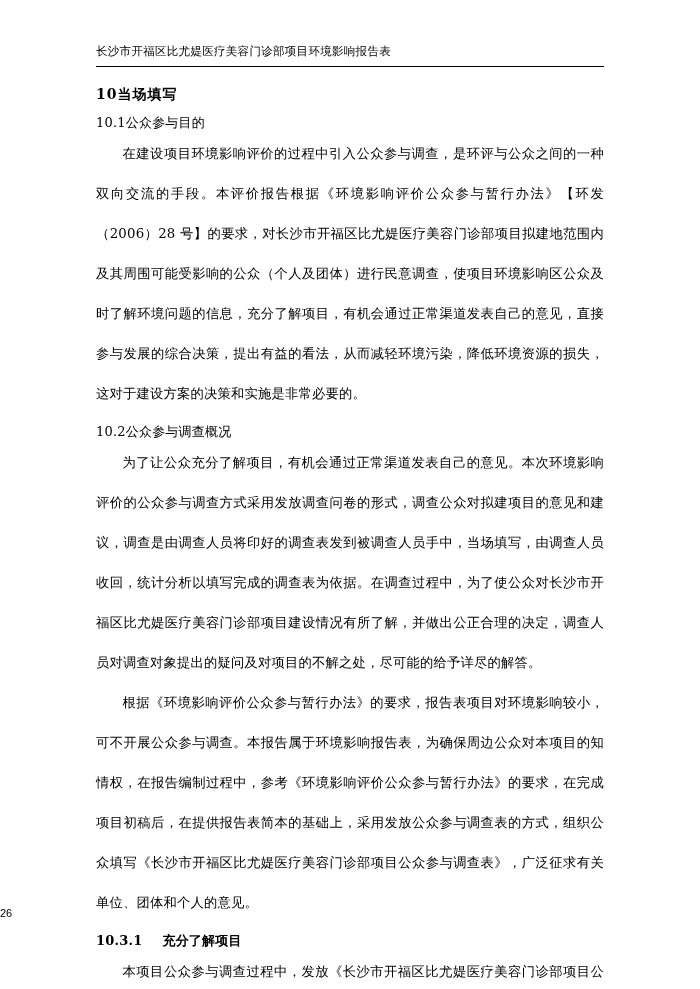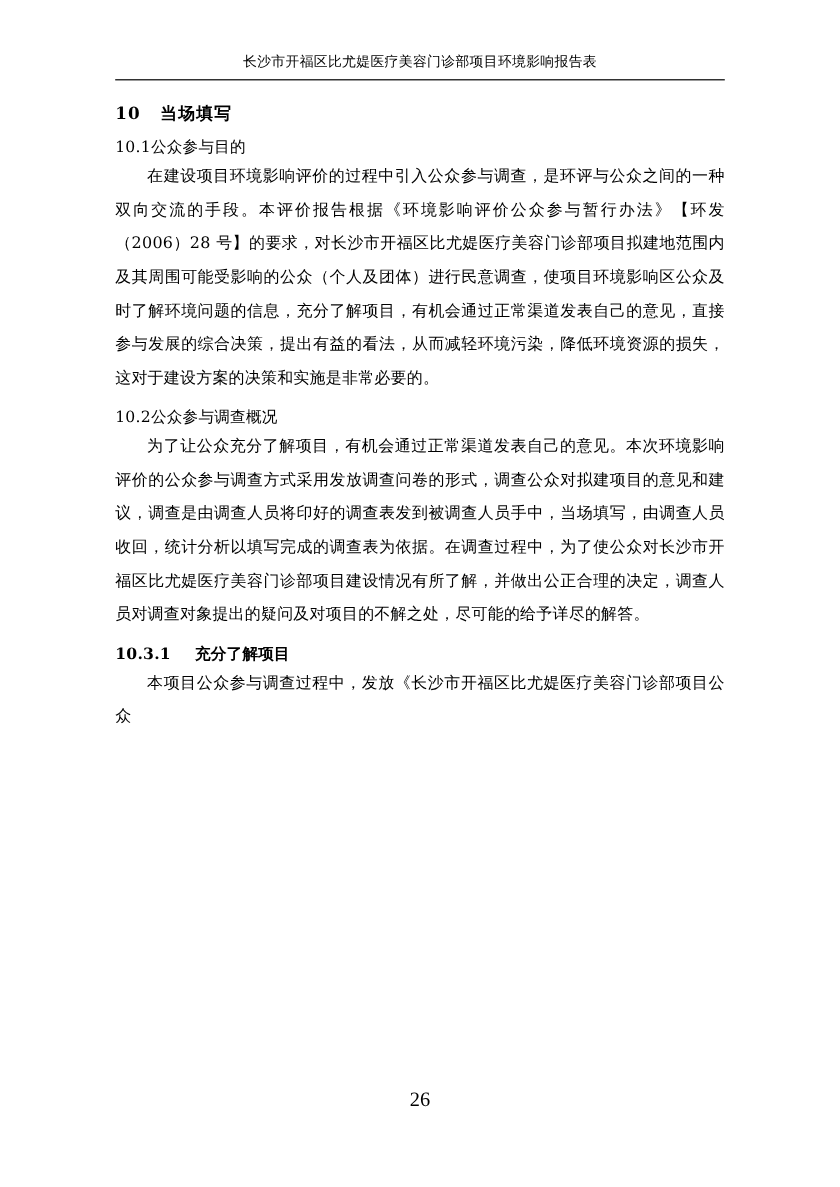--- a/index.html
+++ b/index.html
@@ -20,21 +20,20 @@
     width: 700px;
     height: 989px;
     box-sizing: border-box;
     padding: 0;
   }
   .header {
     position: absolute;
     top: 44px;
     left: 96px;
     width: 508px;
-    text-align: center;
     font-size: 11.5px;
     letter-spacing: 0.3px;
     font-family: "DejaVu Serif", "Liberation Serif", serif;
   }
   .header-rule {
     position: absolute;
     top: 66px;
     left: 96px;
     width: 508px;
     height: 0;
@@ -46,55 +45,53 @@
     left: 96px;
     width: 508px;
   }
   .sec-title {
     font-size: 14px;
     font-weight: bold;
     margin: 8px 0 10px 0;
     letter-spacing: 1px;
   }
   .sec-title .num {
-    margin-right: 16px;
   }
   .subsec {
     font-size: 13px;
     font-weight: normal;
     margin: 9px 0 2px 0;
     letter-spacing: 0.2px;
   }
   .subsec-indent {
     font-size: 13px;
     font-weight: bold;
     margin: 9px 0 2px 0;
     letter-spacing: 0.2px;
   }
   .subsec-indent .sp {
     display: inline-block;
     width: 20px;
   }
   p.para {
     font-size: 13.3px;
-    line-height: 28px;
+    line-height: 40px;
     margin: 0 0 0 0;
     text-align: justify;
     text-justify: inter-ideograph;
     text-indent: 2em;
     letter-spacing: 0.2px;
   }
   .footer-page {
     position: absolute;
     top: 907px;
     left: 0;
     width: 700px;
-    text-align: center;
-    font-size: 17px;
-    font-family: Liberation Serif, serif;
+    font-size: 11px;
+    font-family: Liberation Sans, sans-serif;
   }
 </style>
 </head>
 <body>
 
 <div class="page">
 
   <div class="header">长沙市开福区比尤媞医疗美容门诊部项目环境影响报告表</div>
   <div class="header-rule"></div>
 
@@ -103,20 +100,21 @@
     <div class="sec-title">
       <span class="num">10</span><span>当场填写</span>
     </div>
 
     <div class="subsec">10.1公众参与目的</div>
     <p class="para">在建设项目环境影响评价的过程中引入公众参与调查，是环评与公众之间的一种双向交流的手段。本评价报告根据《环境影响评价公众参与暂行办法》【环发（2006）28 号】的要求，对长沙市开福区比尤媞医疗美容门诊部项目拟建地范围内及其周围可能受影响的公众（个人及团体）进行民意调查，使项目环境影响区公众及时了解环境问题的信息，充分了解项目，有机会通过正常渠道发表自己的意见，直接参与发展的综合决策，提出有益的看法，从而减轻环境污染，降低环境资源的损失，这对于建设方案的决策和实施是非常必要的。</p>
 
     <div class="subsec">10.2公众参与调查概况</div>
     <p class="para">为了让公众充分了解项目，有机会通过正常渠道发表自己的意见。本次环境影响评价的公众参与调查方式采用发放调查问卷的形式，调查公众对拟建项目的意见和建议，调查是由调查人员将印好的调查表发到被调查人员手中，当场填写，由调查人员收回，统计分析以填写完成的调查表为依据。在调查过程中，为了使公众对长沙市开福区比尤媞医疗美容门诊部项目建设情况有所了解，并做出公正合理的决定，调查人员对调查对象提出的疑问及对项目的不解之处，尽可能的给予详尽的解答。</p>
 
+    <p class="para">根据《环境影响评价公众参与暂行办法》的要求，报告表项目对环境影响较小，可不开展公众参与调查。本报告属于环境影响报告表，为确保周边公众对本项目的知情权，在报告编制过程中，参考《环境影响评价公众参与暂行办法》的要求，在完成项目初稿后，在提供报告表简本的基础上，采用发放公众参与调查表的方式，组织公众填写《长沙市开福区比尤媞医疗美容门诊部项目公众参与调查表》，广泛征求有关单位、团体和个人的意见。</p>
 
     <div class="subsec-indent">
       <span>10.3.1</span><span class="sp"></span><span>充分了解项目</span>
     </div>
     <p class="para">本项目公众参与调查过程中，发放《长沙市开福区比尤媞医疗美容门诊部项目公众</p>
 
   </div>
 
   <div class="footer-page">26</div>
 

